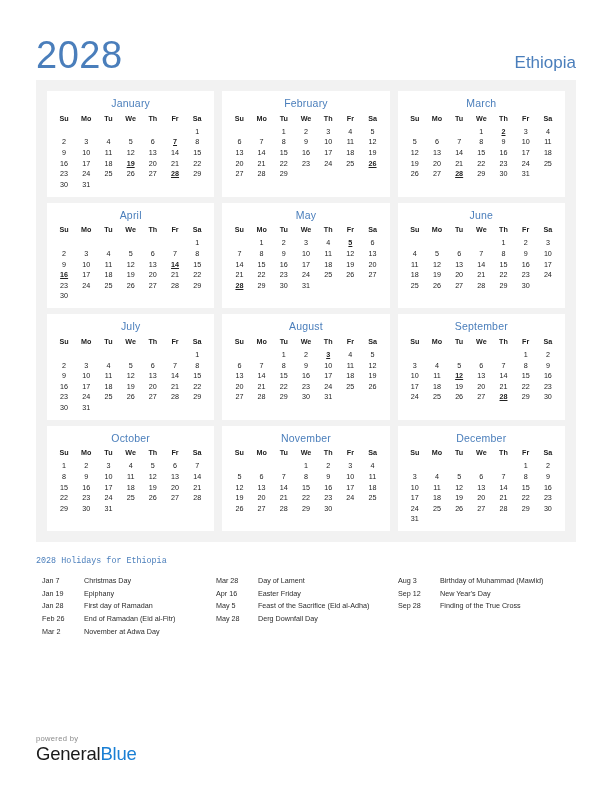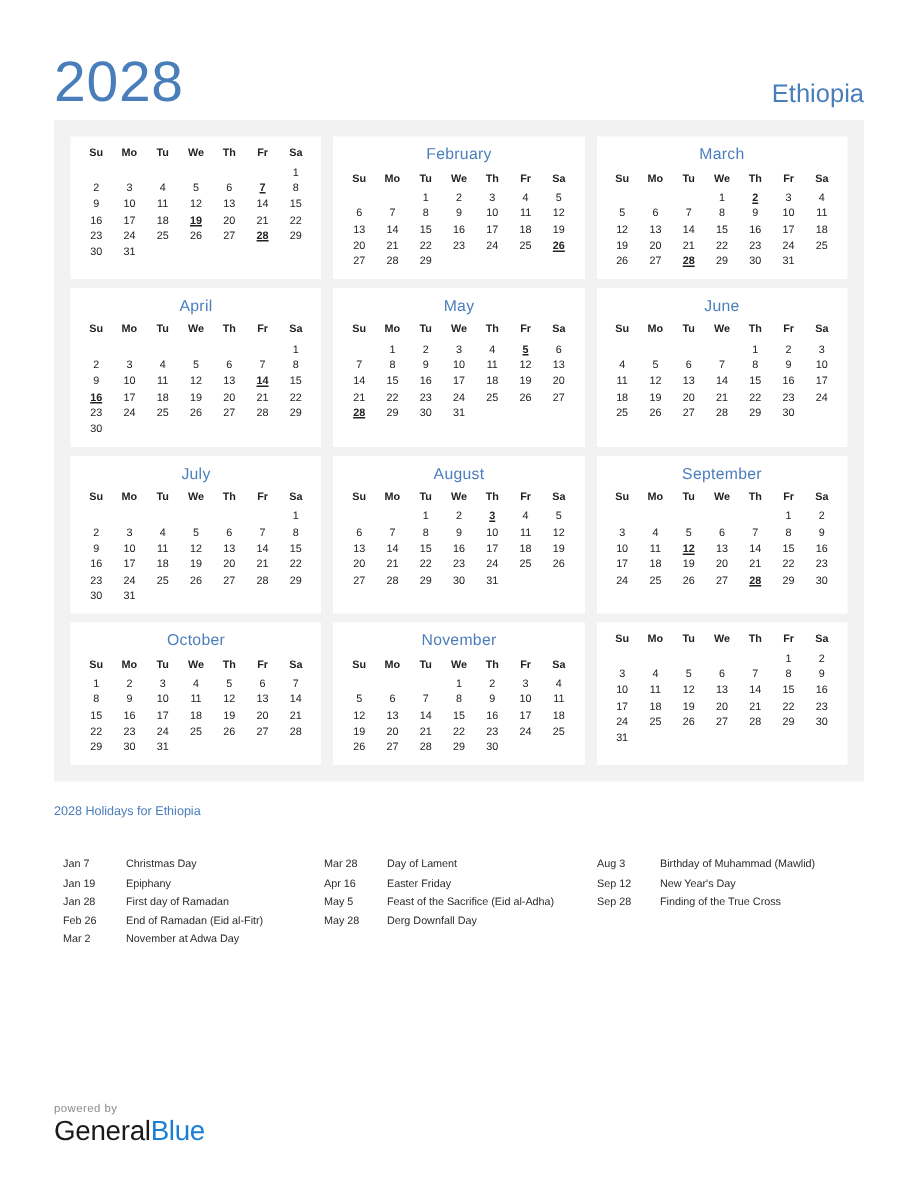--- a/index.html
+++ b/index.html
@@ -104,21 +104,22 @@
   }
 
   
   .holidays-section {
     margin-top: 14px;
   }
   .holidays-title {
     color: #4a7ebb;
     font-size: 8.4px;
     font-weight: 400;
-    margin-bottom: 25px;
+    margin-bottom: 9px;
+    font-family: Liberation Mono, monospace;
   }
   .holidays-columns {
     display: flex;
   }
   .holiday-col {
     width: 33.333%;
     box-sizing: border-box;
   }
   .holiday-col.col-1 { padding-left: 6px; }
   .holiday-col.col-2 { padding-left: 0px; }
@@ -165,20 +166,21 @@
 <div class="page">
 
   <div class="header">
     <div class="year-title">2028</div>
     <div class="country-title">Ethiopia</div>
   </div>
 
   <div class="calendar-panel">
       <div class="month-card">
         <div class="month-inner">
+          <div class="month-name">January</div>
           <table class="month-grid">
             <thead>
               <tr>
                 <th>Su</th>
                 <th>Mo</th>
                 <th>Tu</th>
                 <th>We</th>
                 <th>Th</th>
                 <th>Fr</th>
                 <th>Sa</th>
@@ -906,20 +908,21 @@
                 <td>30</td>
                 <td class="empty"></td>
                 <td class="empty"></td>
               </tr>
             </tbody>
           </table>
         </div>
       </div>
       <div class="month-card">
         <div class="month-inner">
+          <div class="month-name">December</div>
           <table class="month-grid">
             <thead>
               <tr>
                 <th>Su</th>
                 <th>Mo</th>
                 <th>Tu</th>
                 <th>We</th>
                 <th>Th</th>
                 <th>Fr</th>
                 <th>Sa</th>

